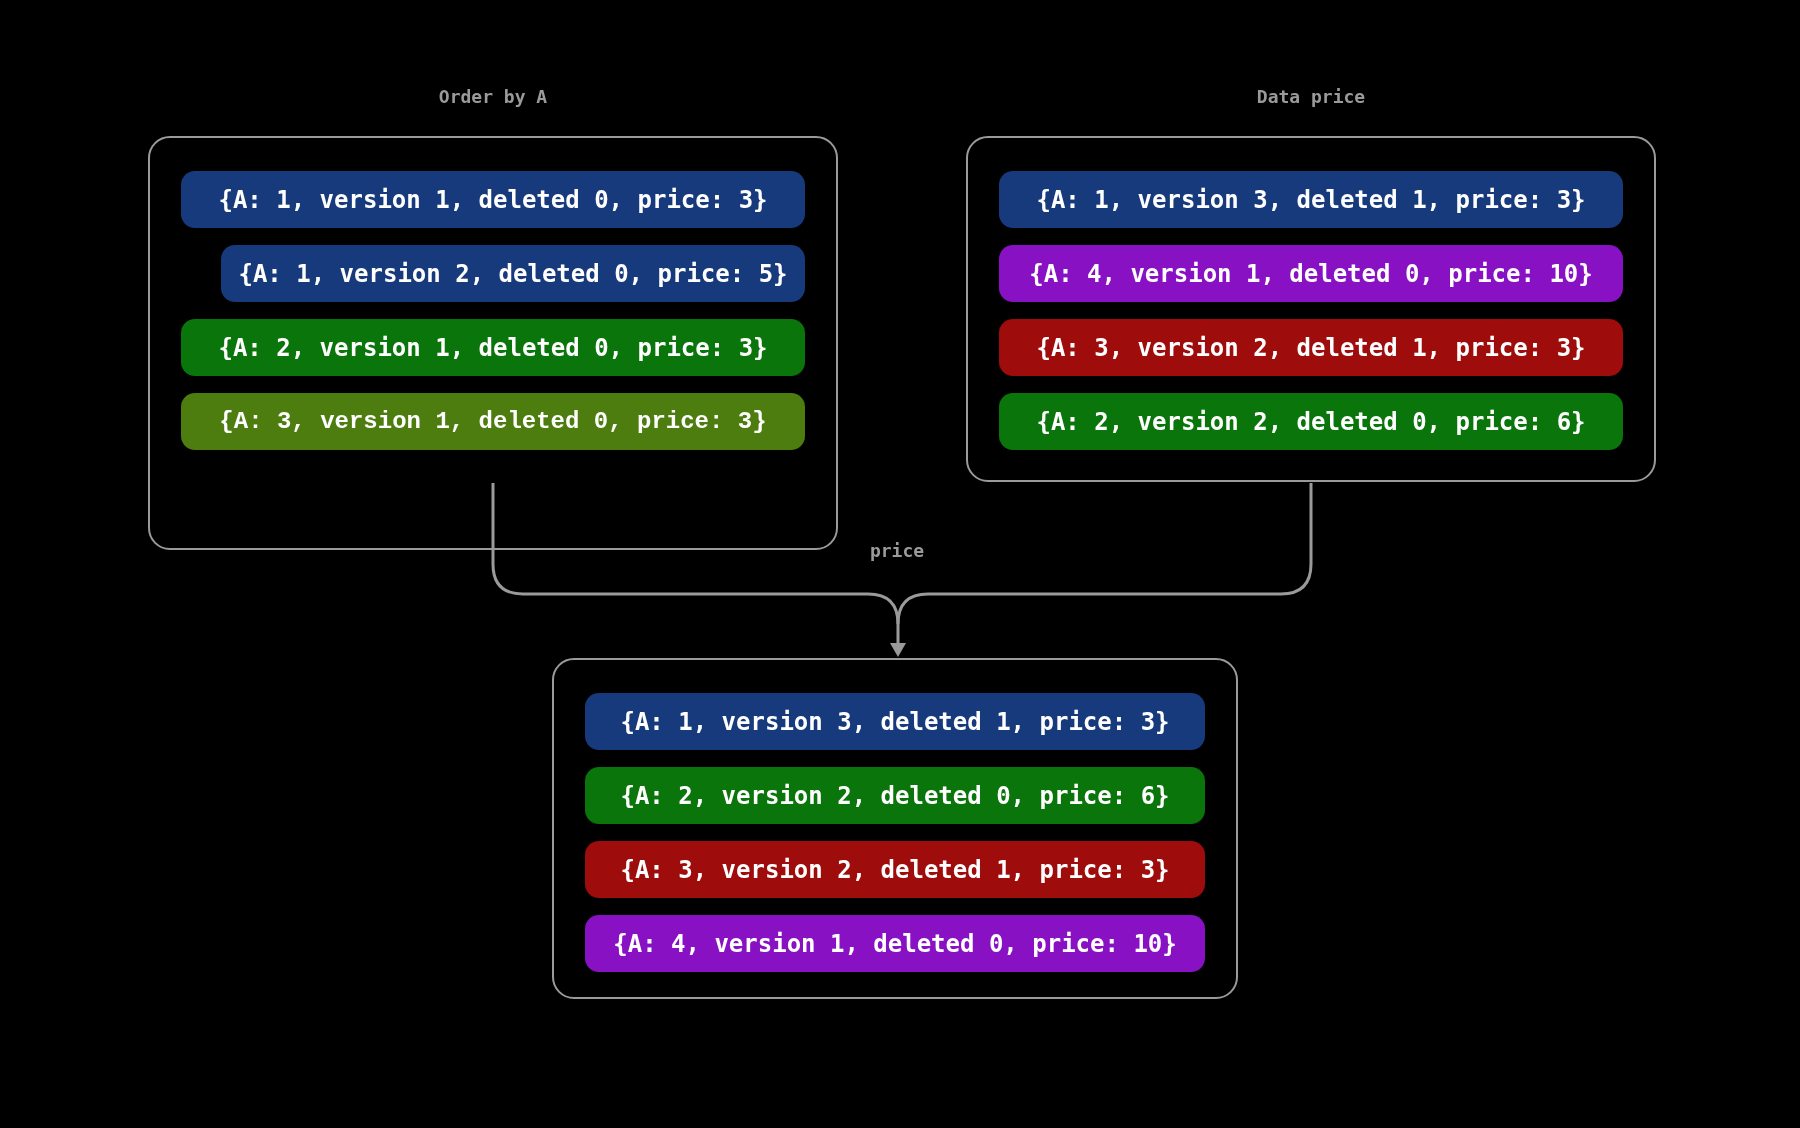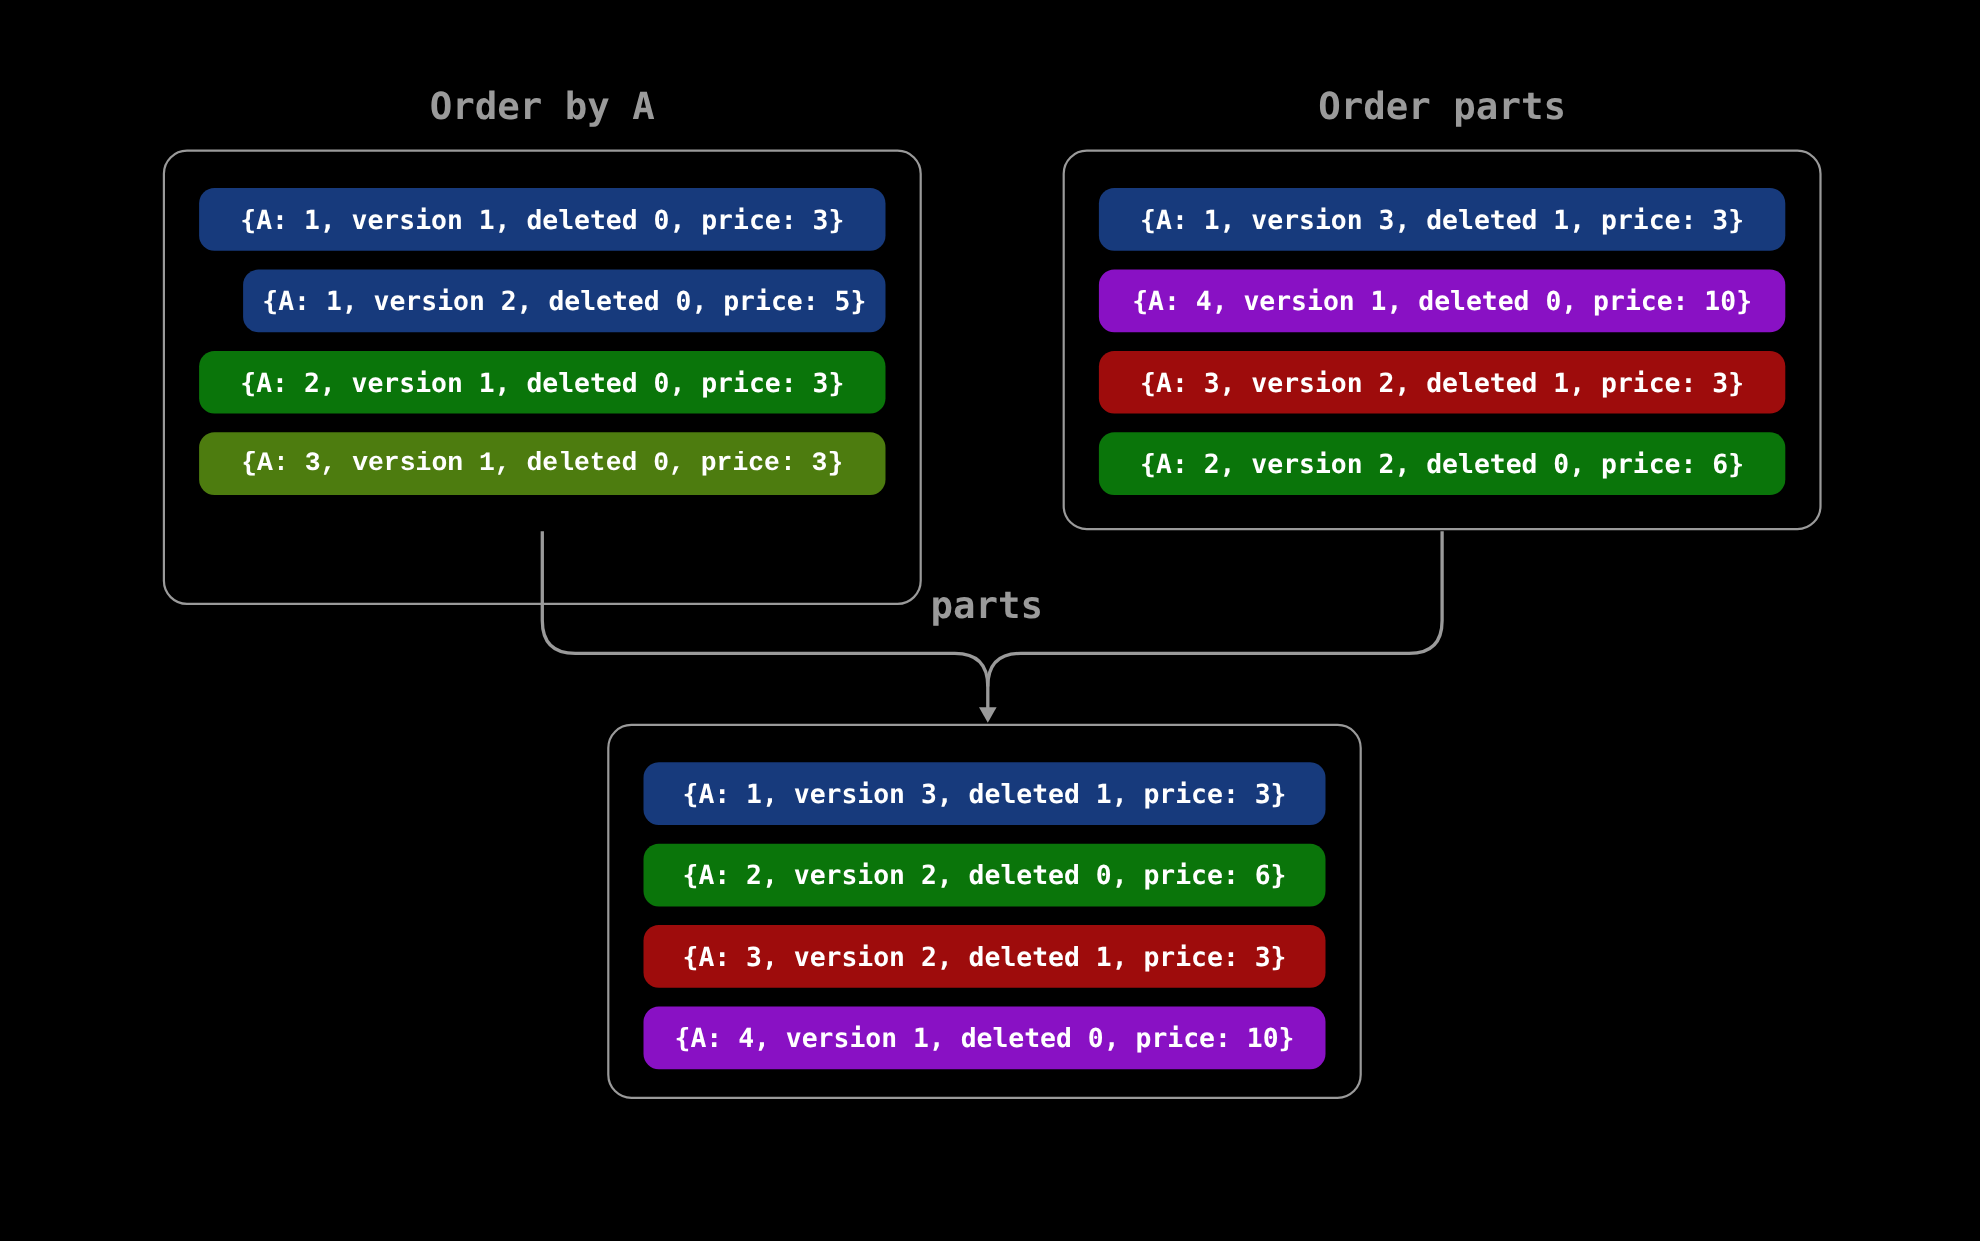--- a/index.html
+++ b/index.html
@@ -37,21 +37,21 @@
     justify-content: center;
     color: var(--text);
     font-size: 24px;
     font-weight: bold;
     white-space: pre;
   }
   .panel-title {
     position: absolute;
     text-align: center;
     color: var(--title);
-    font-size: 34px;
+    font-size: 18px;
     font-weight: bold;
     line-height: 30px;
   }
   .title-left  { left: 148px; top: 82px;  width: 690px; }
   .title-right { left: 966px; top: 82px;  width: 690px; }
   .merge-label { left: 797px; top: 536px; width: 200px; }
   #connector-svg {
     position: absolute;
     left: 0; top: 0;
     width: 1800px;
@@ -66,21 +66,21 @@
   #connector-svg polygon {
     fill: var(--line);
     stroke: none;
   }
 </style>
 </head>
 <body style="background: rgb(0, 0, 0);">
 
 <div class="panel-title title-left">Order by A</div>
 
-<div class="panel-title title-right">Order parts</div>
+<div class="panel-title title-right">Data price</div>
 
 <div class="panel panel-left">
   <div class="row" style="background: rgb(23, 58, 124);">{A: 1, version 1, deleted 0, price: 3}</div>
   <div class="row" style="background: rgb(23, 58, 124); margin-left: 40px;">{A: 1, version 2, deleted 0, price: 5}</div>
   <div class="row" style="background: rgb(10, 117, 10);">{A: 2, version 1, deleted 0, price: 3}</div>
   <div class="row" style="background: #4d7c0f; font-family: Liberation Mono, monospace;">{A: 3, version 1, deleted 0, price: 3}</div>
 </div>
 
 <div class="panel panel-right">
   <div class="row" style="background: rgb(23, 58, 124);">{A: 1, version 3, deleted 1, price: 3}</div>
@@ -88,20 +88,20 @@
   <div class="row" style="background: rgb(158, 12, 12);">{A: 3, version 2, deleted 1, price: 3}</div>
   <div class="row" style="background: rgb(10, 117, 10);">{A: 2, version 2, deleted 0, price: 6}</div>
 </div>
 
 <svg id="connector-svg" viewBox="0 0 1800 1128" xmlns="http://www.w3.org/2000/svg">
   <path d="M 493 483 L 493 564 Q 493 594 523 594 L 868 594 Q 898 594 898 624 L 898 646"></path>
   <path d="M 1311 483 L 1311 564 Q 1311 594 1281 594 L 928 594 Q 898 594 898 624"></path>
   <polygon points="898,657 890,643 906,643"></polygon>
 </svg>
 
-<div class="panel-title merge-label">parts</div>
+<div class="panel-title merge-label">price</div>
 
 <div class="panel panel-merged">
   <div class="row" style="background: rgb(23, 58, 124);">{A: 1, version 3, deleted 1, price: 3}</div>
   <div class="row" style="background: rgb(10, 117, 10);">{A: 2, version 2, deleted 0, price: 6}</div>
   <div class="row" style="background: rgb(158, 12, 12);">{A: 3, version 2, deleted 1, price: 3}</div>
   <div class="row" style="background: rgb(137, 17, 196);">{A: 4, version 1, deleted 0, price: 10}</div>
 </div>
 
 </body></html>

